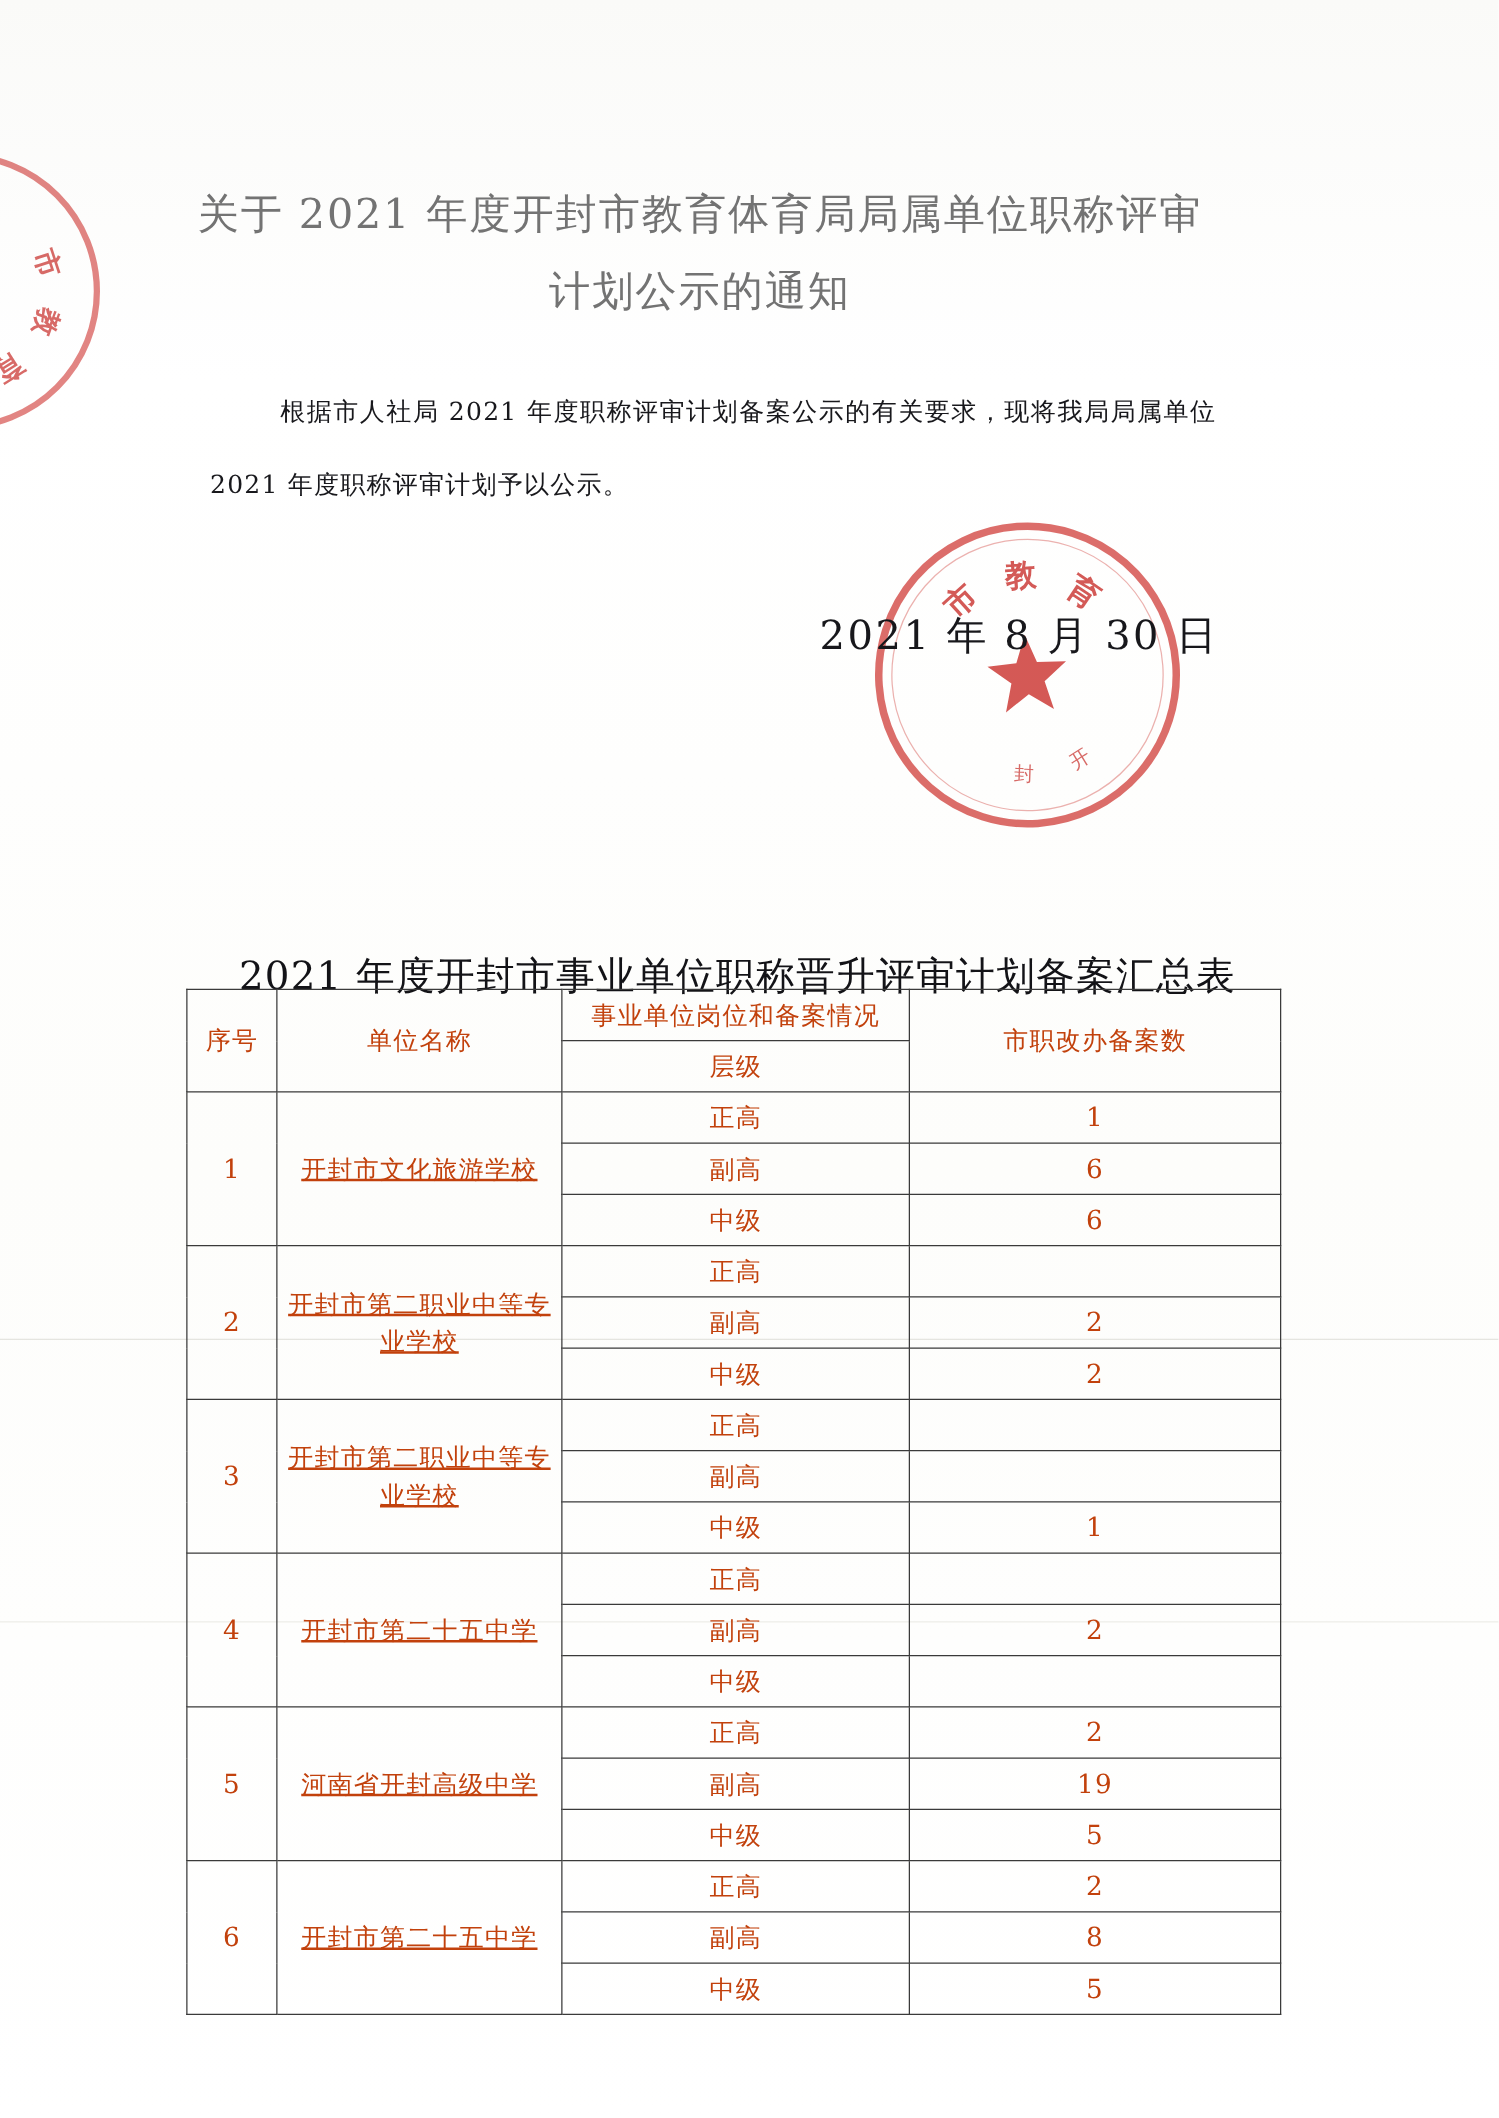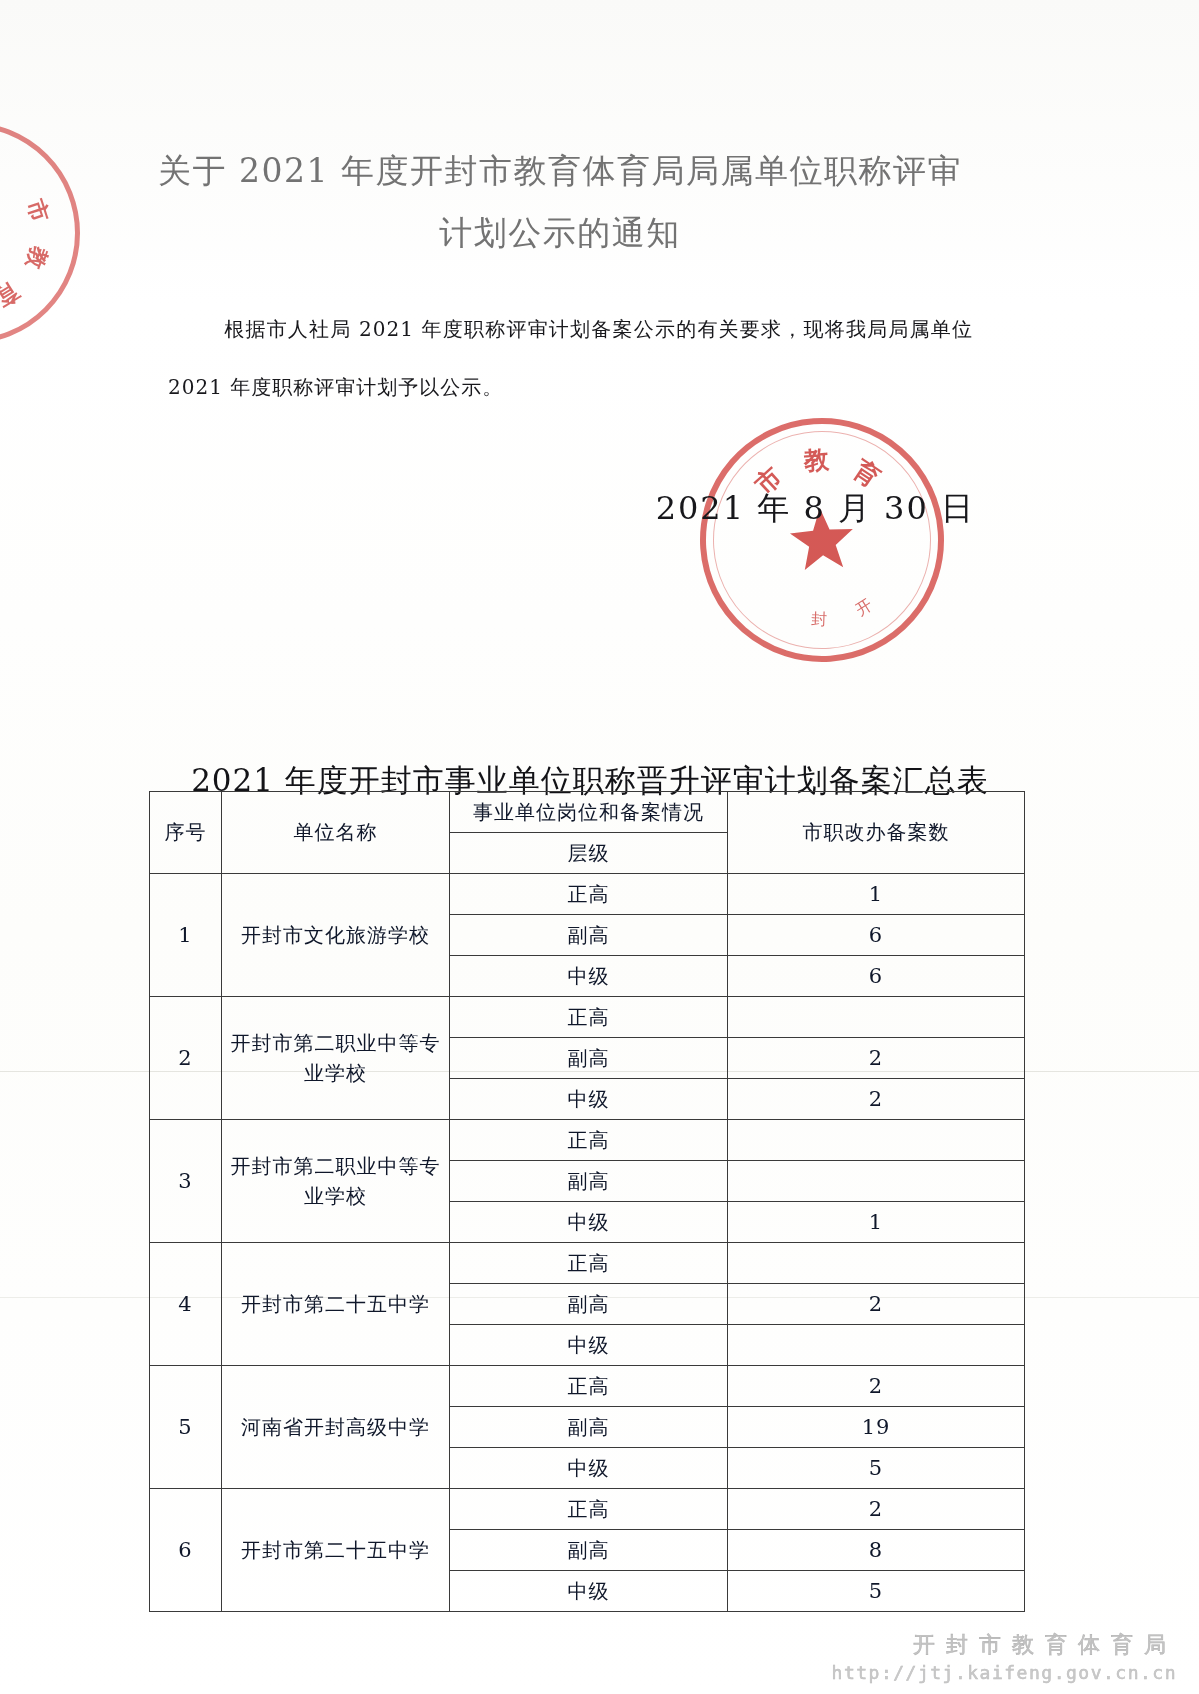--- a/index.html
+++ b/index.html
@@ -157,39 +157,39 @@
     position: absolute;
     left: 149px;
     top: 791px;
     width: 875px;
   }
   table.plan-table {
     border-collapse: collapse;
     width: 100%;
     table-layout: fixed;
     font-size: 20px;
-    color: #0f172a;
+    color: #c2410c;
     padding-left: 44px;
   }
   table.plan-table td, table.plan-table th {
     border: 1.4px solid #3a3a3a;
     text-align: center;
     vertical-align: middle;
     font-weight: normal;
     padding: 0;
     letter-spacing: 1px;
     height: 40px;
   }
   .col-idx   { width: 72px; }
   .col-unit  { width: 228px; }
   .col-level { width: 278px; }
   .col-count { width: 297px; }
 
   .hdr-tall { height: 52px; }
-  .unit-name { line-height: 30px; font-size: 20px; padding: 2px 8px; }
+  .unit-name { line-height: 30px; font-size: 20px; padding: 2px 8px; text-decoration: underline; }
   .lvl-cell  { font-size: 20px; font-family: Liberation Mono, monospace; }
   .cnt-cell  { font-size: 21px; }
   .idx-cell  { font-size: 21px; }
 
   
   .footer-mark {
     position: absolute;
     right: 22px;
     bottom: 8px;
     text-align: right;
@@ -358,18 +358,14 @@
             <td class="cnt-cell">8</td>
           </tr>
           <tr>
             <td class="lvl-cell">中级</td>
             <td class="cnt-cell">5</td>
           </tr>
         </tbody>
     </table>
   </div>
 
-  <div class="footer-mark">
-    <div class="footer-org">开封市教育体育局</div>
-    <div class="footer-url">http://jtj.kaifeng.gov.cn.cn</div>
-  </div>
 
 </div>
 
 </body></html>

